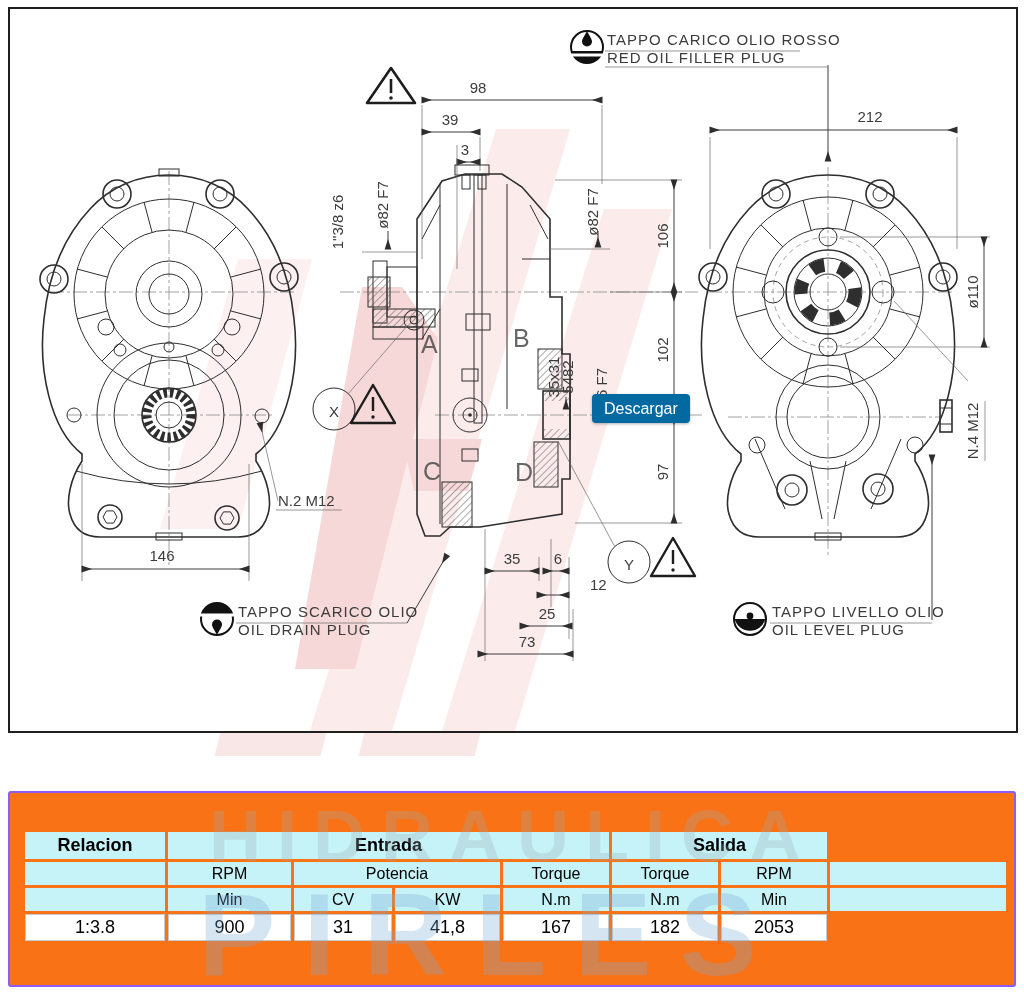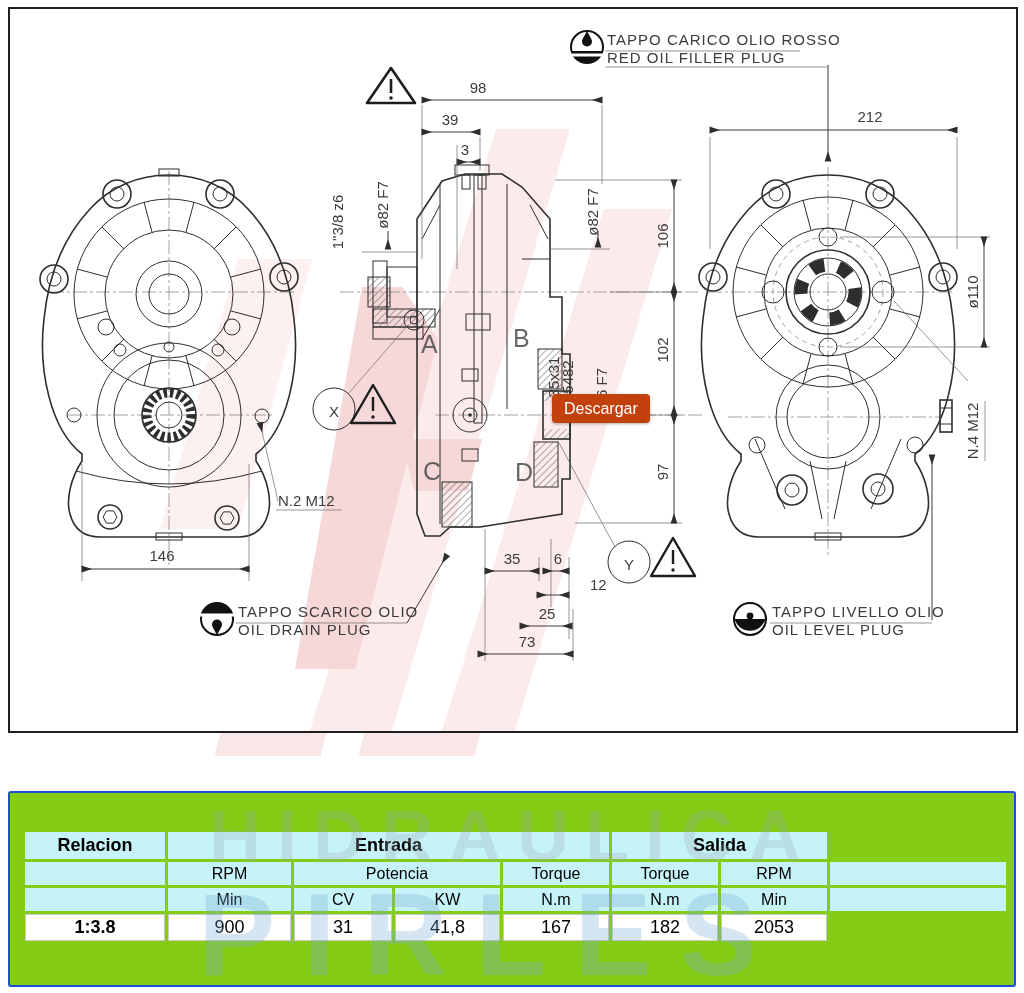--- a/index.html
+++ b/index.html
@@ -3,32 +3,32 @@
 <meta charset="utf-8">
 <style>
   html,body{margin:0;padding:0;background:#fff;}
   #page{position:relative;width:1024px;height:993px;background:#fff;overflow:hidden;
         font-family:"Liberation Sans",sans-serif;}
   #draw-panel{position:absolute;left:8px;top:7px;width:1006px;height:722px;
               border:2px solid #1f1f1f;background:#fff;}
   #draw-panel svg{position:absolute;left:0;top:0;}
   .pink-tab{position:absolute;height:27px;background:#f9e7e7;transform:skewX(-14deg);z-index:0;}
   #table-panel{position:absolute;left:8px;top:791px;width:1004px;height:192px;
-               border:2px solid #1d4ed8;border-radius:3px;background:#84cc16;}
+               border:2px solid #8b5cf6;border-radius:3px;background:#f97316;}
   #spec-grid{position:absolute;left:15px;top:39px;display:grid;
              grid-template-columns:140px 123px 98px 105px 106px 106px 106px 176px;
              grid-template-rows:27px 23px 23px 27px;gap:3px;}
   .hc{background:#c6f3f7;display:flex;align-items:center;justify-content:center;
       font-size:16px;color:#000;}
   .hc.b{font-weight:bold;font-size:18px;}
   .vc{background:#fff;border:1px solid #c9c9c9;display:flex;align-items:center;
       justify-content:center;font-size:18px;color:#000;}
-  .vc.b{font-weight:bold;}
-  #download-tip{position:absolute;left:552px;top:394px;height:29px;line-height:29px;
-      padding:0 12px;background:#c2410c;color:#fff;font-size:16px;border-radius:4px;
+  .vc.b{font-weight:normal;}
+  #download-tip{position:absolute;left:592px;top:394px;height:29px;line-height:29px;
+      padding:0 12px;background:#0369a1;color:#fff;font-size:16px;border-radius:4px;
       z-index:40;box-shadow:0 1px 3px rgba(0,0,0,.3);}
   .wm{position:absolute;font-weight:bold;pointer-events:none;z-index:30;white-space:nowrap;}
   #wm1{left:209px;top:795px;font-size:72px;letter-spacing:16px;color:rgba(150,168,180,.28);}
   #wm2{left:198px;top:868px;font-size:116px;letter-spacing:28px;color:rgba(120,168,212,.30);}
   svg text{font-family:"Liberation Sans",sans-serif;fill:#3c3c3c;font-size:15px;}
   .ol{stroke:#2e2e2e;stroke-width:1.6;fill:none;}
   .ln{stroke:#2e2e2e;stroke-width:1;fill:none;}
   .tn{stroke:#6a6a6a;stroke-width:.7;fill:none;}
   .cl{stroke:#8a8a8a;stroke-width:.8;fill:none;stroke-dasharray:14 3 3 3;}
   .dim{stroke:#3c3c3c;stroke-width:1;fill:none;}

